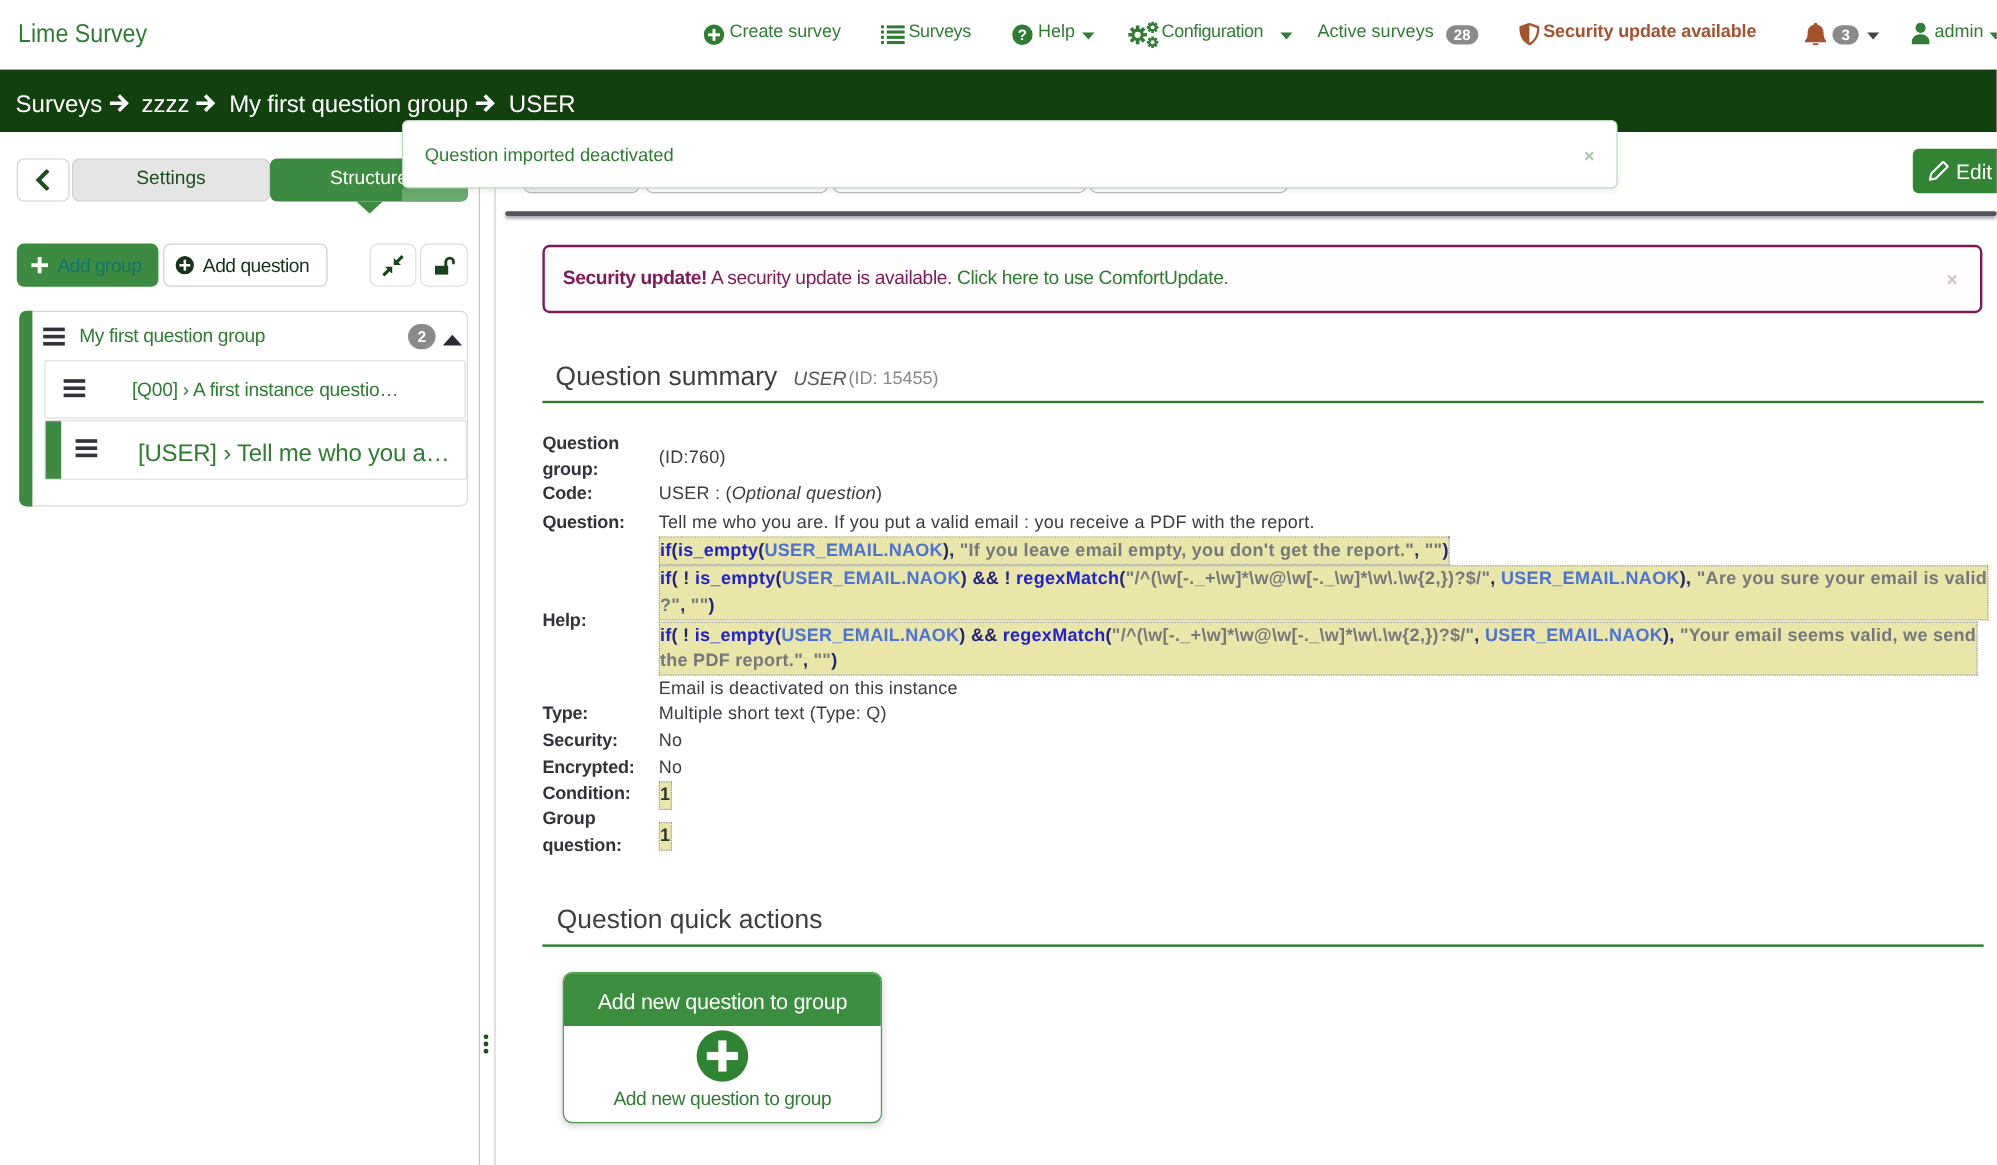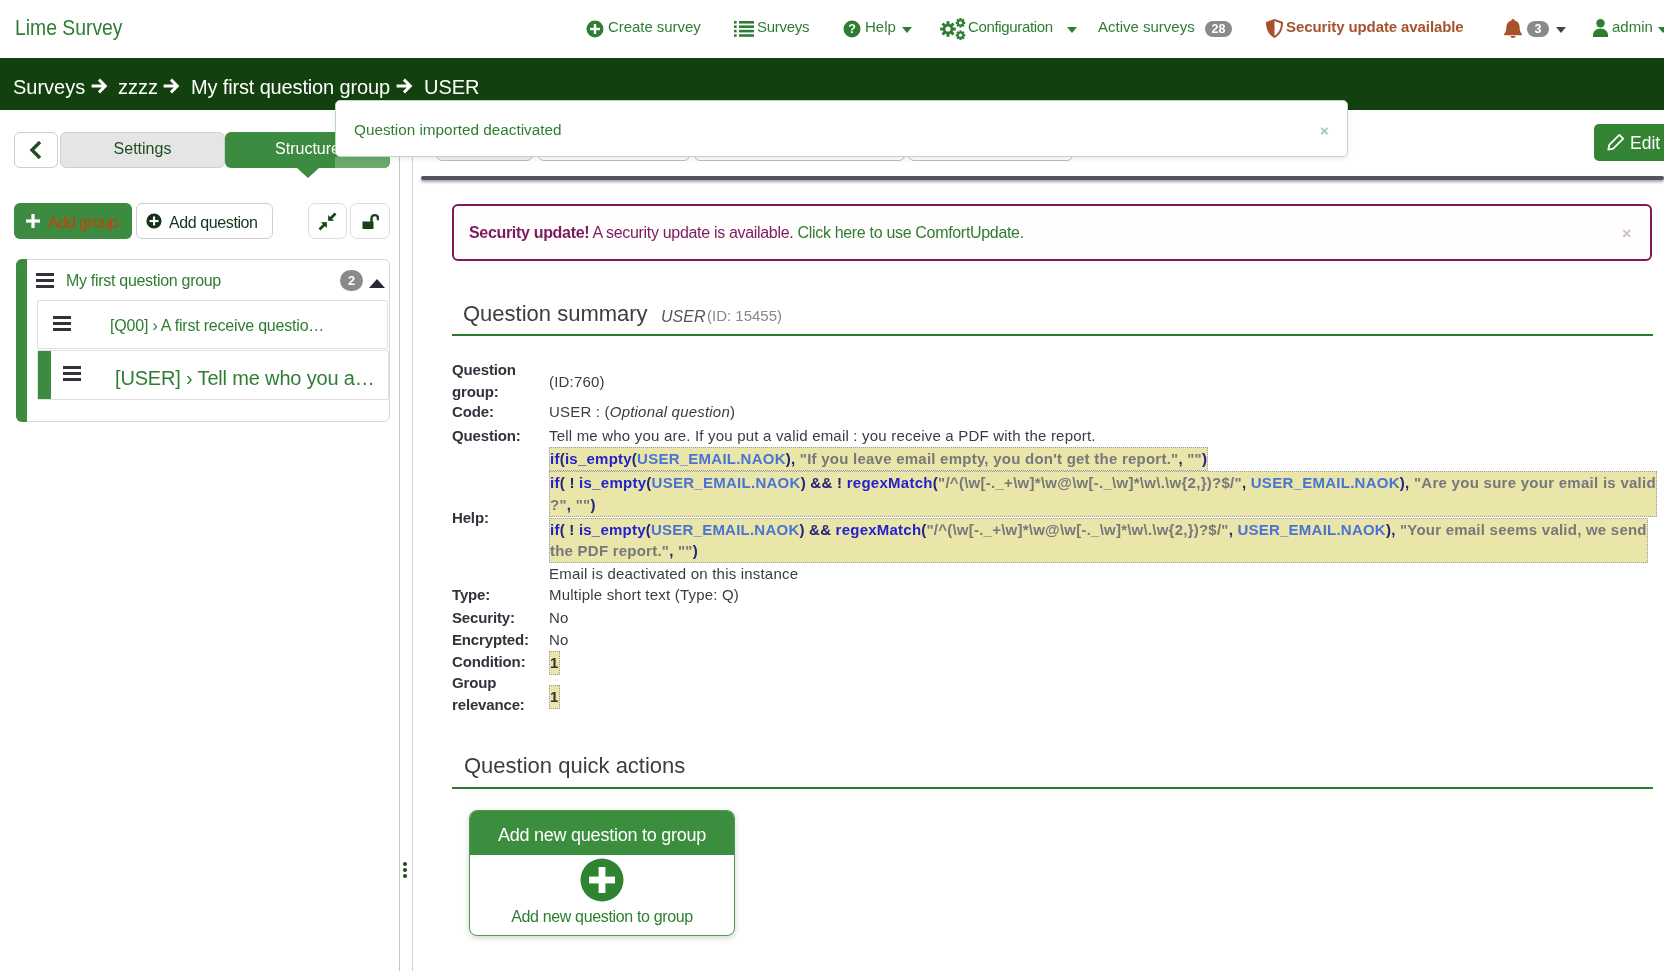--- a/index.html
+++ b/index.html
@@ -136,21 +136,21 @@
 
 <div class="abs" style="left:225px;top:132px;width:165px;height:36px;background:#3d8b41;border-radius:6px;font-size:16px;color:#fff;text-align:center;line-height:33px;">Structure</div>
 <div class="abs" style="left:335px;top:156.5px;width:55px;height:11.5px;background:#6aab6d;border-radius:0 0 6px 0;"></div>
 <div class="abs" style="left:297px;top:168px;width:0;height:0;border:11px solid transparent;border-top:10px solid #3d8b41;"></div>
 
 <div class="abs" style="left:14px;top:203px;width:118px;height:36px;background:#3d8b41;border-radius:6px;"></div>
 <svg class="abs" style="left:26px;top:214px;" width="14" height="14" viewBox="0 0 14 14" fill="#fff">
   <rect x="5.4" y="0" width="3.2" height="14"></rect>
     <rect x="0" y="5.4" width="14" height="3.2"></rect>
 </svg>
-<div class="abs t" style="left:48px;top:214.1px;font-size:16px;color:#c2410c;letter-spacing:-0.45px;">Add group</div>
+<div class="abs t" style="left:48px;top:214.1px;font-size:16px;color:#0f766e;letter-spacing:-0.45px;">Add group</div>
 <div class="abs" style="left:136px;top:203px;width:137px;height:36px;background:#fff;border:1px solid #cfcfcf;border-radius:6px;"></div>
 <svg class="abs" style="left:146px;top:213px;" width="16" height="16" viewBox="0 0 16 16">
   <circle cx="8" cy="8" r="7.6" fill="#16321a"></circle>
   <rect x="7" y="3.5" width="2.1" height="9" fill="#fff"></rect>
     <rect x="3.5" y="7" width="9" height="2.1" fill="#fff"></rect>
 </svg>
 <div class="abs t" style="left:169px;top:214.1px;font-size:16px;color:#16321a;letter-spacing:-0.4px;">Add question</div>
 
 <div class="abs" style="left:308px;top:203px;width:39px;height:36px;background:#fff;border:1px solid #dedede;border-radius:7px;"></div>
 <svg class="abs" style="left:318px;top:212px;" width="19" height="19" viewBox="0 0 19 19">
@@ -177,21 +177,21 @@
 <div class="abs t" style="left:66px;top:271.5px;font-size:16px;color:#2e7d32;letter-spacing:-0.3px;">My first question group</div>
 <div class="abs" style="left:340px;top:270px;width:23px;height:21px;background:#8a8a8a;border-radius:11px;color:#fff;font-size:13px;font-weight:bold;text-align:center;line-height:21px;">2</div>
 <div class="abs" style="left:369px;top:279px;border:8px solid transparent;border-bottom:9px solid #2a2a33;border-top:0;"></div>
 
 <div class="abs" style="left:37px;top:300px;width:351px;height:49px;background:#fff;border:1px solid #e0e0e0;border-radius:2px;"></div>
 <div class="abs" style="left:53px;top:316px;width:18px;height:15px;">
   <div style="height:3.4px;background:#32323a;margin-bottom:2.4px;"></div>
   <div style="height:3.4px;background:#32323a;margin-bottom:2.4px;"></div>
   <div style="height:3.4px;background:#32323a;"></div>
 </div>
-<div class="abs t" style="left:110px;top:316.5px;font-size:16px;color:#2e7d32;letter-spacing:-0.2px;">[Q00] › A first receive questio…</div>
+<div class="abs t" style="left:110px;top:316.5px;font-size:16px;color:#2e7d32;letter-spacing:-0.2px;">[Q00] › A first instance questio…</div>
 
 <div class="abs" style="left:37px;top:350px;width:352px;height:50px;background:#fff;border:1px solid #e0e0e0;border-radius:2px;"></div>
 <div class="abs" style="left:38px;top:351px;width:13px;height:48px;background:#3d8b41;"></div>
 <div class="abs" style="left:63px;top:366px;width:18px;height:15px;">
   <div style="height:3.4px;background:#32323a;margin-bottom:2.4px;"></div>
   <div style="height:3.4px;background:#32323a;margin-bottom:2.4px;"></div>
   <div style="height:3.4px;background:#32323a;"></div>
 </div>
 <div class="abs t" style="left:115px;top:366.5px;font-size:20px;color:#2e7d32;letter-spacing:-0.17px;">[USER] › Tell me who you a…</div>
 
@@ -232,21 +232,21 @@
   .fn { color:#2222cc; } .vr { color:#4a74d4; } .st { color:#77777c; }
 </style>
 <div class="lab lab2" style="top:358.8px;">Question group:</div>
 <div class="lab" style="top:401.1px;">Code:</div>
 <div class="lab" style="top:425.3px;">Question:</div>
 <div class="lab" style="top:506.8px;">Help:</div>
 <div class="lab" style="top:584.4px;">Type:</div>
 <div class="lab" style="top:606.8px;">Security:</div>
 <div class="lab" style="top:628.8px;text-align:right;">Encrypted:</div>
 <div class="lab" style="top:650.8px;">Condition:</div>
-<div class="lab lab2" style="top:672.4px;">Group relevance:</div>
+<div class="lab lab2" style="top:672.4px;">Group question:</div>
 
 <div class="val" style="top:370.8px;">(ID:760)</div>
 <div class="val" style="top:401.1px;">USER : (<i>Optional question</i>)</div>
 <div class="val" style="top:425.3px;">Tell me who you are. If you put a valid email : you receive a PDF with the report.</div>
 <div class="val em" style="top:447px;letter-spacing:0.24px;"><span class="fn">if</span>(<span class="fn">is_empty</span>(<span class="vr">USER_EMAIL.NAOK</span>), <span class="st">"If you leave email empty, you don't get the report."</span>, <span class="st">""</span>)</div>
 <div class="val em" style="top:470.5px;line-height:22.2px;letter-spacing:0.27px;"><span class="fn">if</span>( ! <span class="fn">is_empty</span>(<span class="vr">USER_EMAIL.NAOK</span>) &amp;&amp; ! <span class="fn">regexMatch</span>(<span class="st">"/^(\w[-._+\w]*\w@\w[-._\w]*\w\.\w{2,})?$/"</span>, <span class="vr">USER_EMAIL.NAOK</span>), <span class="st">"Are you sure your email is valid</span><br><span class="st">?"</span>, <span class="st">""</span>)</div>
 <div class="val em" style="top:517.5px;line-height:21.8px;letter-spacing:0.23px;"><span class="fn">if</span>( ! <span class="fn">is_empty</span>(<span class="vr">USER_EMAIL.NAOK</span>) &amp;&amp; <span class="fn">regexMatch</span>(<span class="st">"/^(\w[-._+\w]*\w@\w[-._\w]*\w\.\w{2,})?$/"</span>, <span class="vr">USER_EMAIL.NAOK</span>), <span class="st">"Your email seems valid, we send</span><br><span class="st">the PDF report."</span>, <span class="st">""</span>)</div>
 <div class="val" style="top:562.8px;">Email is deactivated on this instance</div>
 <div class="val" style="top:584.4px;">Multiple short text (Type: Q)</div>
 <div class="val" style="top:606.8px;">No</div>

